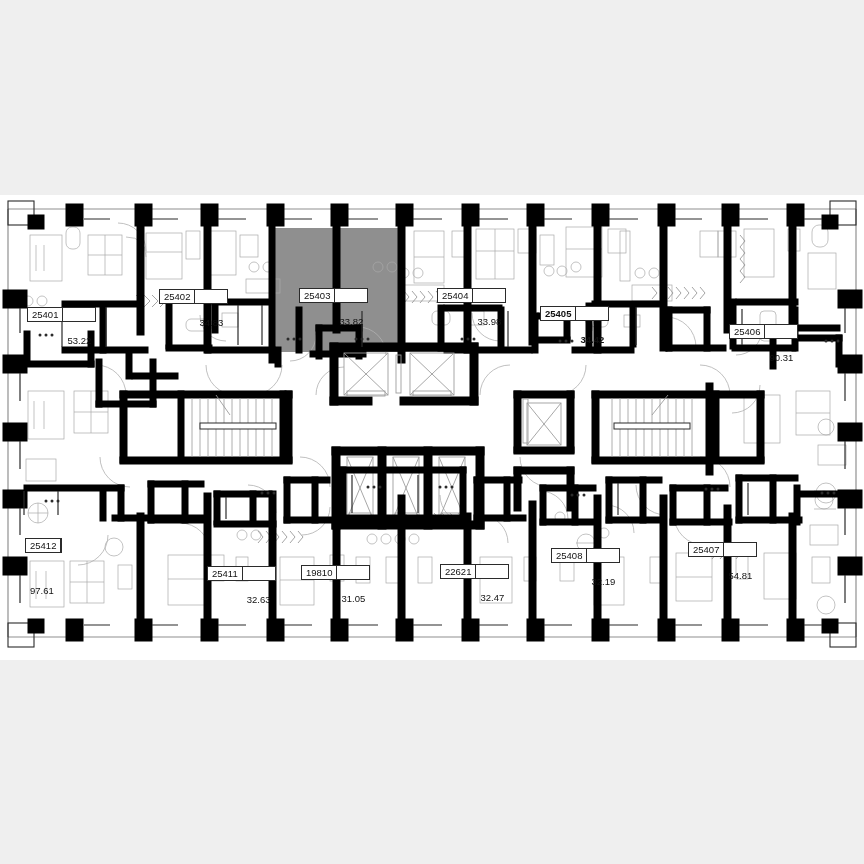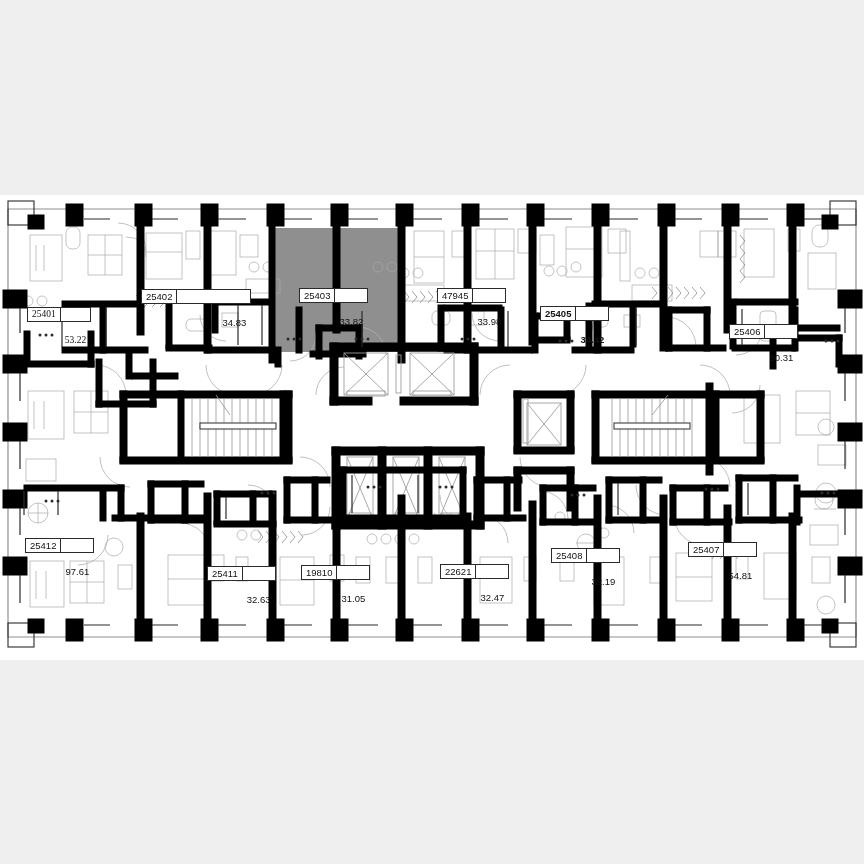--- a/index.html
+++ b/index.html
@@ -563,34 +563,34 @@
         <circle cx="706" cy="294" r="1.5"></circle>
           <circle cx="712" cy="294" r="1.5"></circle>
           <circle cx="718" cy="294" r="1.5"></circle>
         <circle cx="822" cy="298" r="1.5"></circle>
           <circle cx="828" cy="298" r="1.5"></circle>
           <circle cx="834" cy="298" r="1.5"></circle>
       </g>
     </svg>
   </div>
 
-  <div class="unit-label" style="left:27px;top:307px;font-family:Liberation Serif, serif;">
+  <div class="unit-label" style="left:27px;top:307px;">
     <span class="uid">25401</span>
     <span class="uarea">53.22</span>
   </div>
-  <div class="unit-label" style="left:141px;top:289px;gap:41px;">
+  <div class="unit-label" style="left:159px;top:289px;">
     <span class="uid">25402</span>
     <span class="uarea">34.83</span>
   </div>
   <div class="unit-label" style="left:299px;top:288px;">
     <span class="uid">25403</span>
     <span class="uarea">33.82</span>
   </div>
   <div class="unit-label" style="left:437px;top:288px;">
-    <span class="uid">47945</span>
+    <span class="uid">25404</span>
     <span class="uarea">33.98</span>
   </div>
   <div class="unit-label" style="left:540px;top:306px;font-weight:bold;">
     <span class="uid">25405</span>
     <span class="uarea">34.42</span>
   </div>
   <div class="unit-label" style="left:729px;top:324px;">
     <span class="uid">25406</span>
     <span class="uarea">90.31</span>
   </div>
@@ -607,18 +607,18 @@
     <span class="uarea">32.47</span>
   </div>
   <div class="unit-label" style="left:301px;top:565px;">
     <span class="uid">19810</span>
     <span class="uarea">31.05</span>
   </div>
   <div class="unit-label" style="left:207px;top:566px;">
     <span class="uid">25411</span>
     <span class="uarea">32.63</span>
   </div>
-  <div class="unit-label" style="left:25px;top:538px;">
+  <div class="unit-label" style="left:25px;top:538px;flex-direction:column;">
     <span class="uid">25412</span>
     <span class="uarea">97.61</span>
   </div>
 
 </div>
 
 </body></html>

